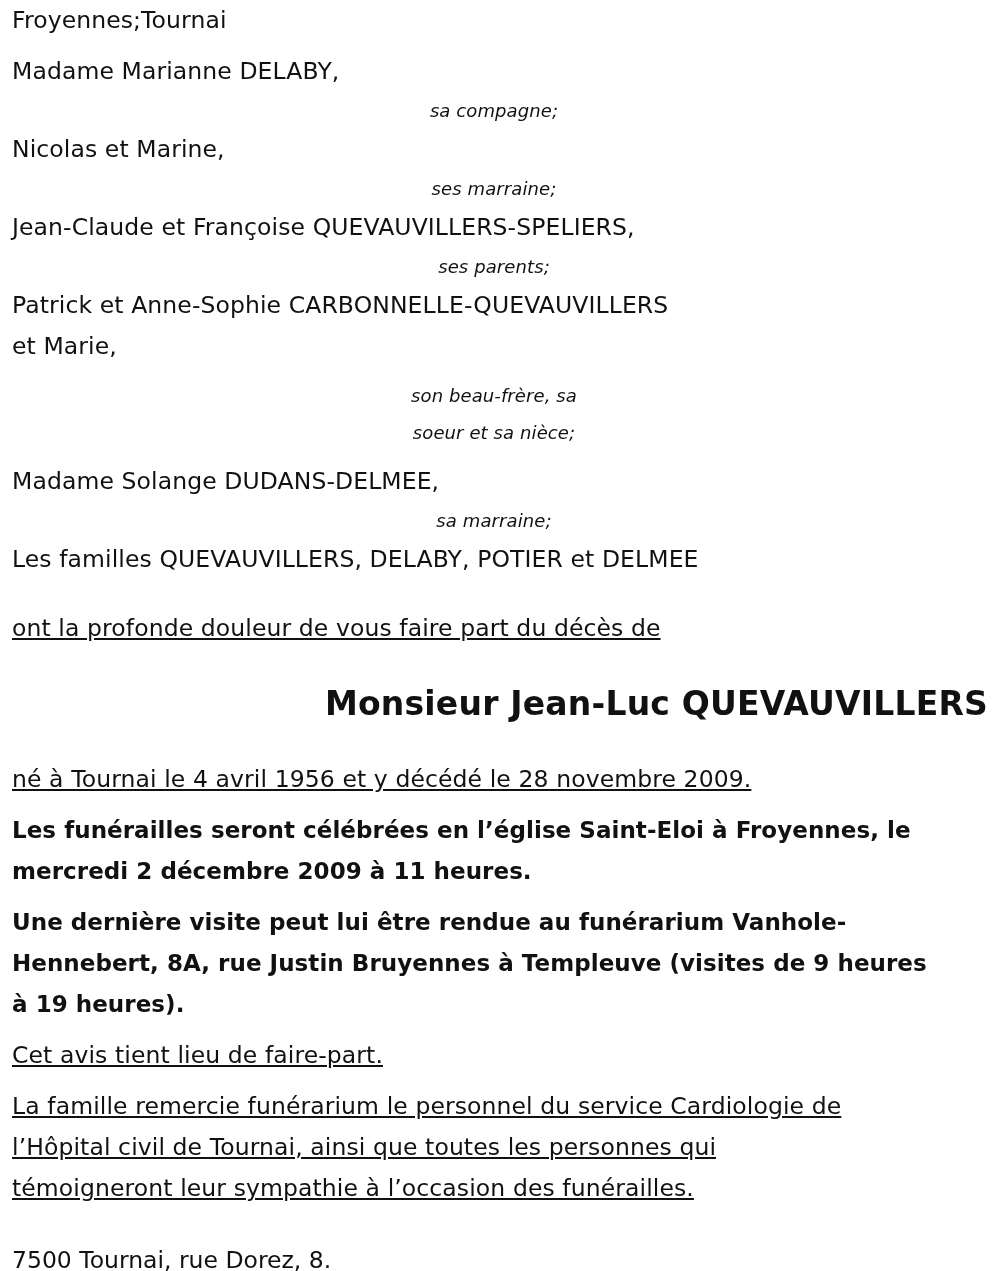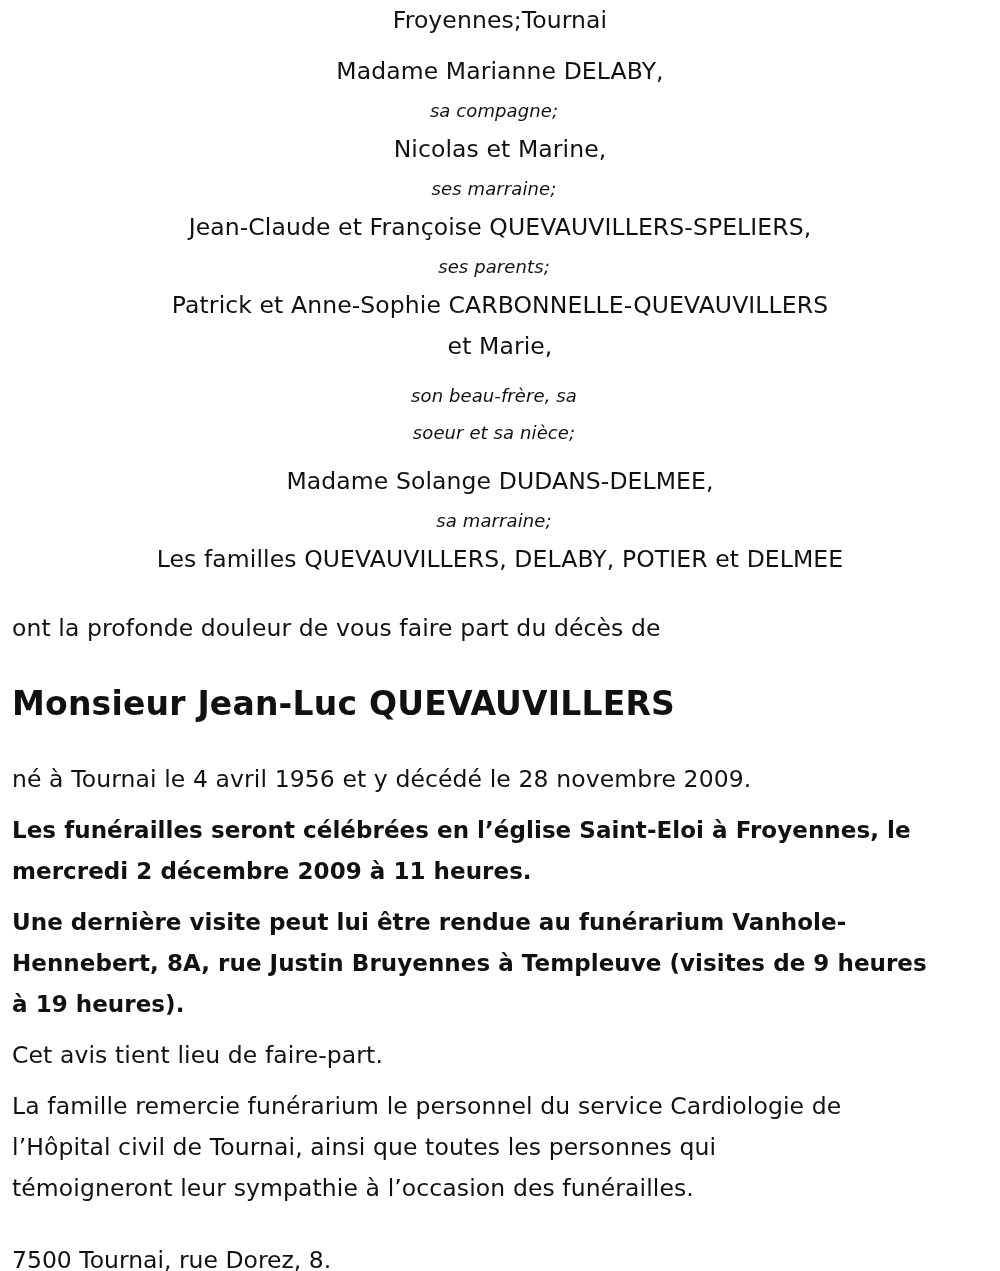--- a/index.html
+++ b/index.html
@@ -28,54 +28,55 @@
     position: relative;
     width: 1000px;
     box-sizing: border-box;
     padding: 0 12px 0 12px;
   }
 
   .nameline {
     font-size: 23.5px;
     line-height: 41px;
     letter-spacing: 0.1px;
-    text-align: center;
+    text-align: left;
     white-space: pre;
   }
 
   .relation {
     font-size: 18px;
     line-height: 37px;
     font-style: italic;
     text-align: center;
     letter-spacing: 0.1px;
     padding-right: 12px;
   }
 
   .body-text {
     font-size: 23.5px;
     line-height: 41px;
     text-align: left;
     letter-spacing: 0.1px;
+    text-decoration: underline;
   }
 
   .body-bold {
     font-size: 23px;
     line-height: 41px;
     font-weight: bold;
     text-align: left;
     letter-spacing: 0.05px;
   }
 
   .headline {
     font-size: 33px;
     line-height: 42px;
     font-weight: bold;
     letter-spacing: 0.2px;
-    text-align: left;
+    text-align: right;
   }
 
   .addr {
     font-size: 23.5px;
     line-height: 35px;
     text-align: left;
     white-space: pre;
   }
 
   

